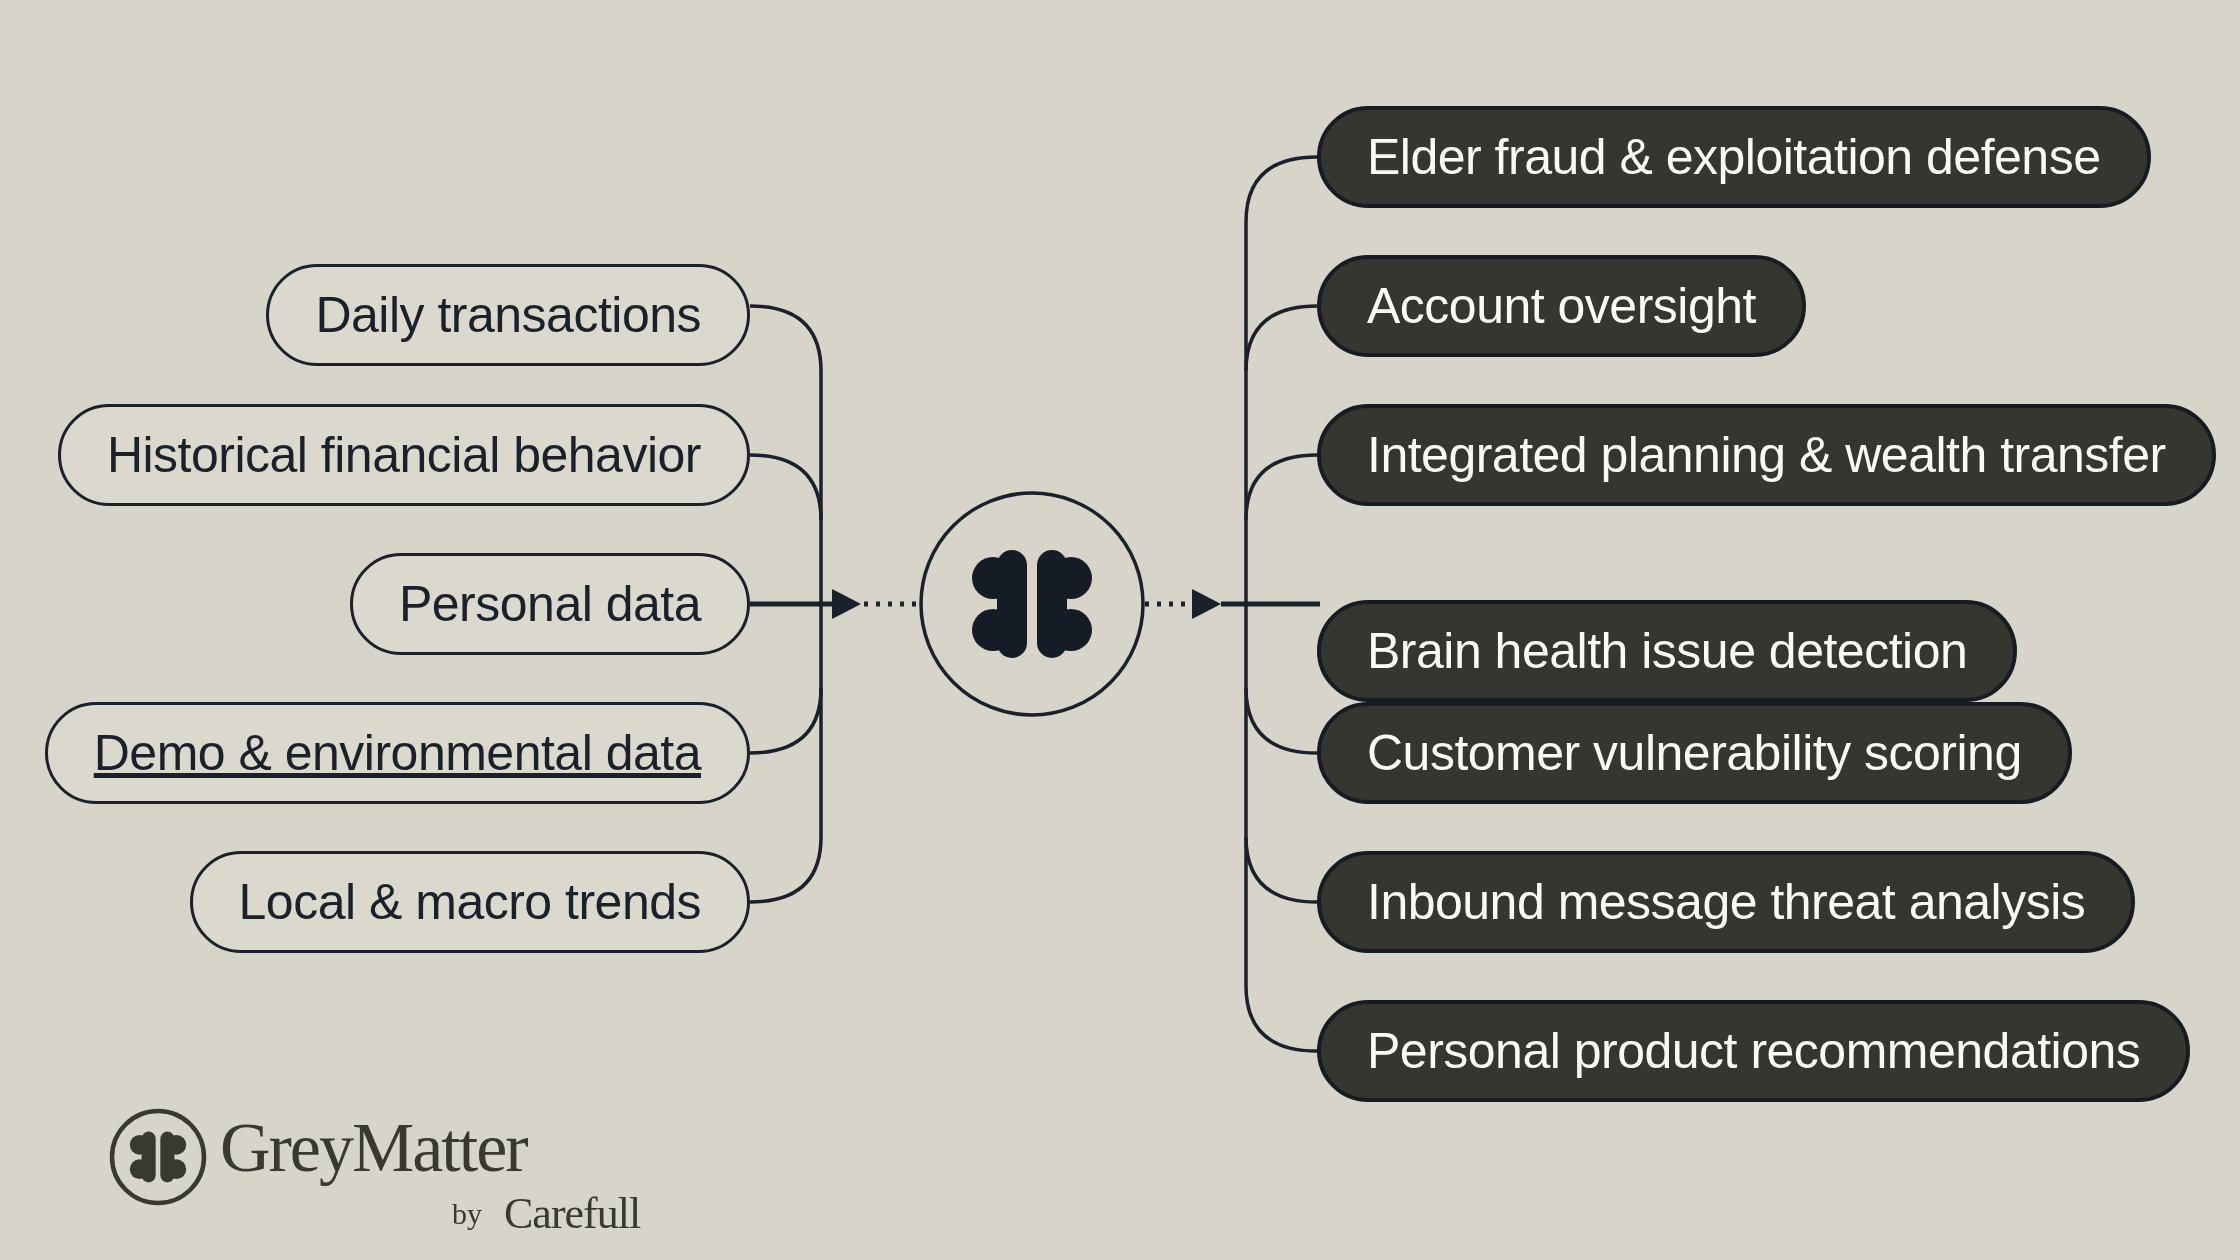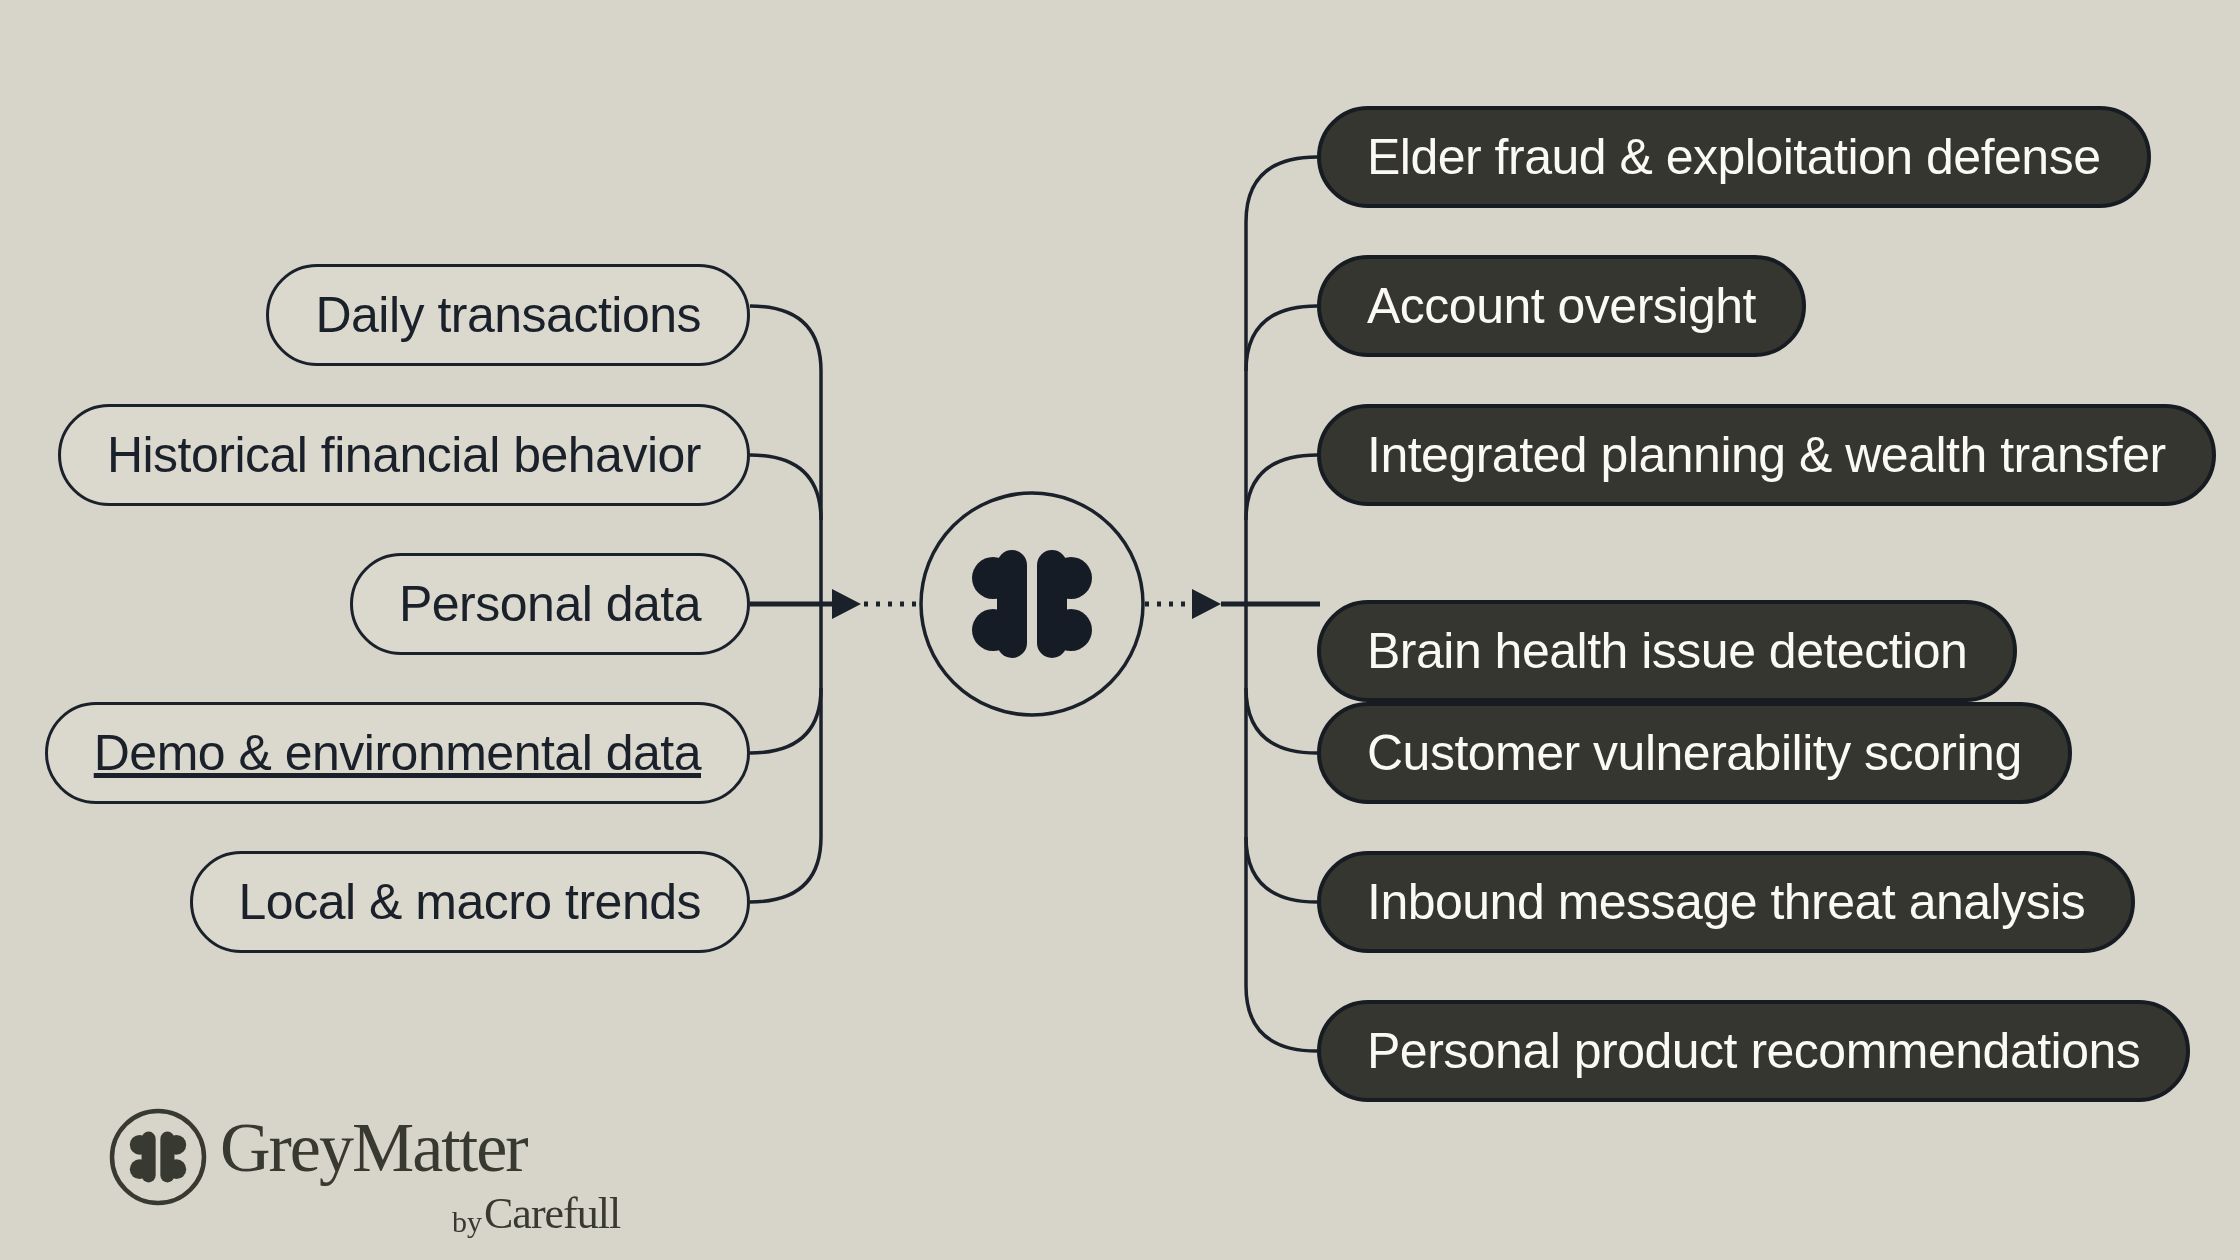--- a/index.html
+++ b/index.html
@@ -47,21 +47,21 @@
   .logo-mark{position:absolute;left:106px;top:1105px;}
   .wordmark{
     position:absolute;left:220px;top:1113px;
     font-family:"Liberation Serif", serif;
     font-size:70px;line-height:1;
     letter-spacing:-2px;
     color:var(--logo-ink);
   }
   .byline{
     position:absolute;left:452px;top:1188px;
-    display:flex;align-items:flex-end;gap:2px;
+    display:flex;align-items:center;gap:22px;
     font-family:"Liberation Serif", serif;
     color:var(--logo-ink);
   }
   .byline .by{font-size:30px;}
   .byline .brand{font-size:44px;letter-spacing:-1px;}
 </style>
 </head>
 <body>
 
 <div class="stage">

